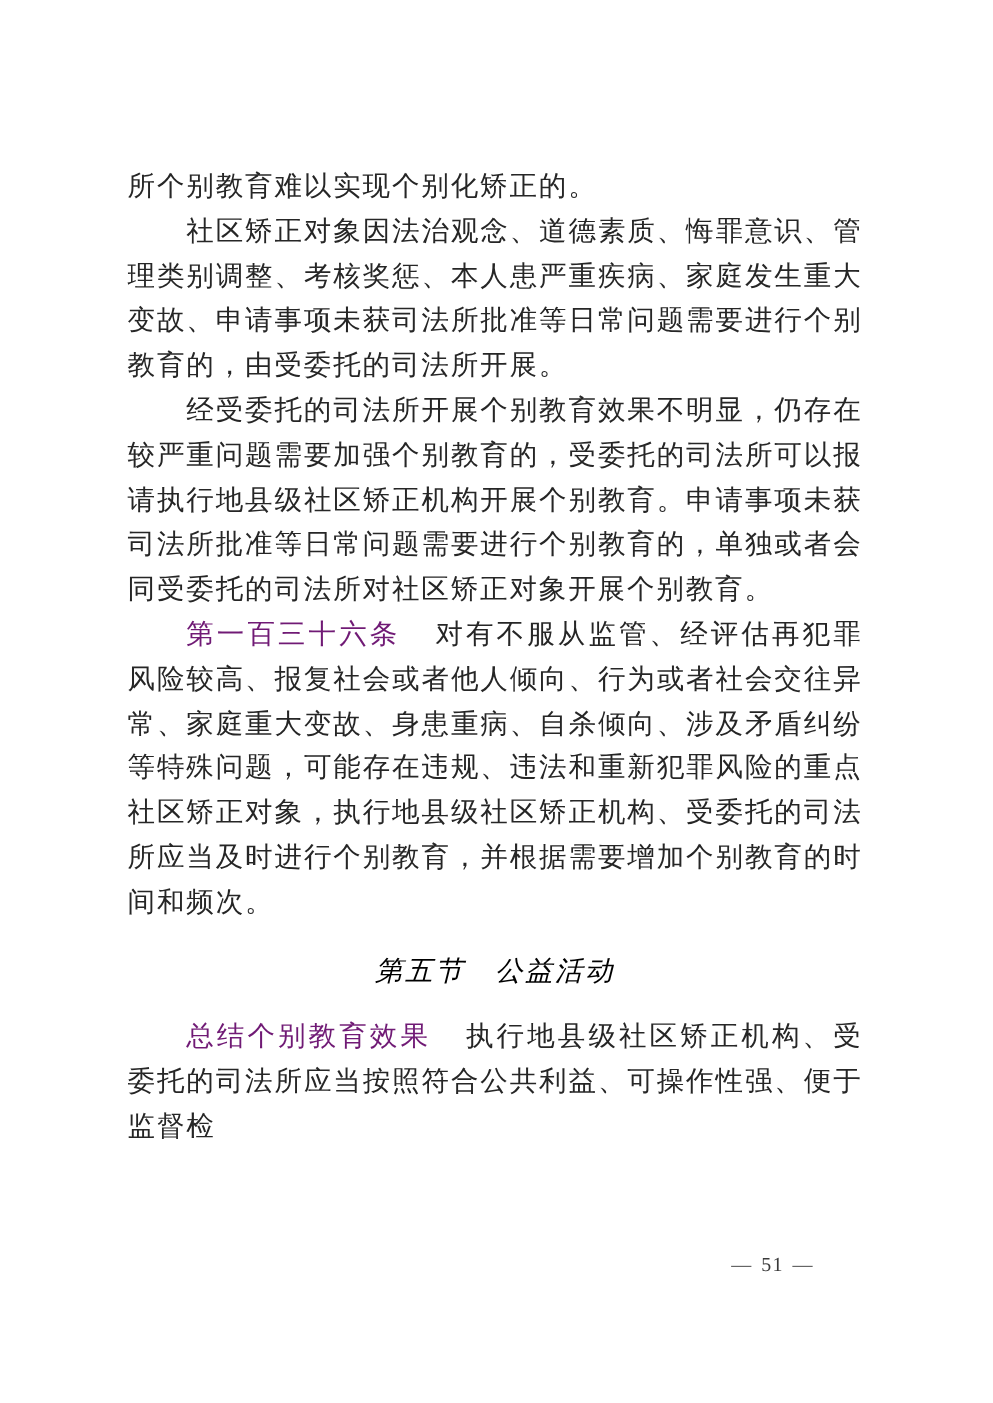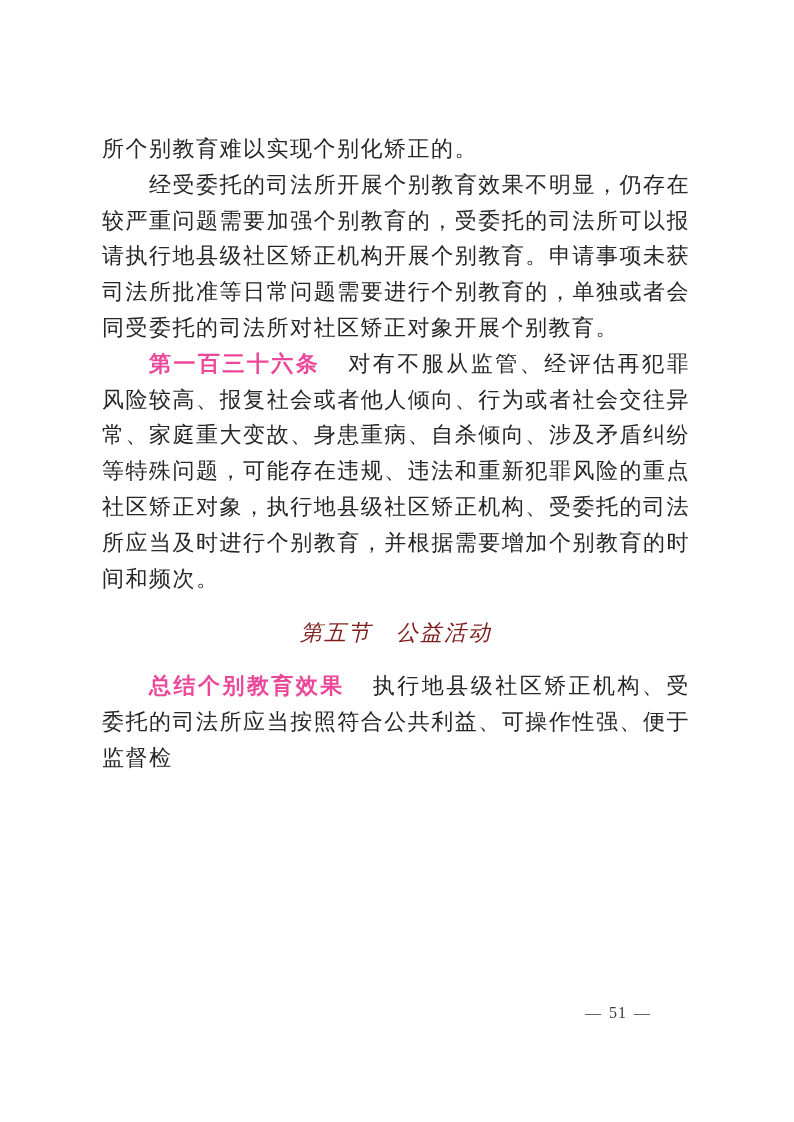--- a/index.html
+++ b/index.html
@@ -28,34 +28,34 @@
     line-height: 35.8px;
     letter-spacing: 1.5px;
     text-align: justify;
     text-justify: inter-character;
     color: #262626;
   }
   .textblock p.plain { text-indent: 0; }
   .textblock p.indent,
   .textblock p.article { text-indent: 47px; }
   .article-number {
-    font-weight: bold;
-    color: #ec4899;
+    font-weight: normal;
+    color: #701a75;
     margin-right: 28px;
     letter-spacing: 1.5px;
   }
   .section-heading {
     margin: 19px 0 17px 0;
     font-size: 22px;
     line-height: 35.8px;
     letter-spacing: 2px;
     text-align: center;
     font-style: italic;
     font-weight: normal;
-    color: #7f1d1d;
+    color: #000000;
   }
   .page-footer {
     position: absolute;
     top: 1001px;
     right: 123px;
     font-size: 16px;
     line-height: 24px;
     color: #3a3a3a;
     letter-spacing: 1px;
     white-space: nowrap;
@@ -64,19 +64,20 @@
     color: #4a4a4a;
     padding: 0 7px;
   }
 </style>
 </head>
 <body>
 
 <div class="page">
   <main class="textblock">
       <p class="plain">所个别教育难以实现个别化矫正的。</p>
+      <p class="indent">社区矫正对象因法治观念、道德素质、悔罪意识、管理类别调整、考核奖惩、本人患严重疾病、家庭发生重大变故、申请事项未获司法所批准等日常问题需要进行个别教育的，由受委托的司法所开展。</p>
       <p class="indent">经受委托的司法所开展个别教育效果不明显，仍存在较严重问题需要加强个别教育的，受委托的司法所可以报请执行地县级社区矫正机构开展个别教育。申请事项未获司法所批准等日常问题需要进行个别教育的，单独或者会同受委托的司法所对社区矫正对象开展个别教育。</p>
       <p class="article"><b class="article-number">第一百三十六条</b>对有不服从监管、经评估再犯罪风险较高、报复社会或者他人倾向、行为或者社会交往异常、家庭重大变故、身患重病、自杀倾向、涉及矛盾纠纷等特殊问题，可能存在违规、违法和重新犯罪风险的重点社区矫正对象，执行地县级社区矫正机构、受委托的司法所应当及时进行个别教育，并根据需要增加个别教育的时间和频次。</p>
       <h2 class="section-heading">第五节　公益活动</h2>
       <p class="article"><b class="article-number">总结个别教育效果</b>执行地县级社区矫正机构、受委托的司法所应当按照符合公共利益、可操作性强、便于监督检</p>
     </main>
   <div class="page-footer"><span class="dash">—</span><span>51</span><span class="dash">—</span></div>
 </div>
 
 </body></html>

